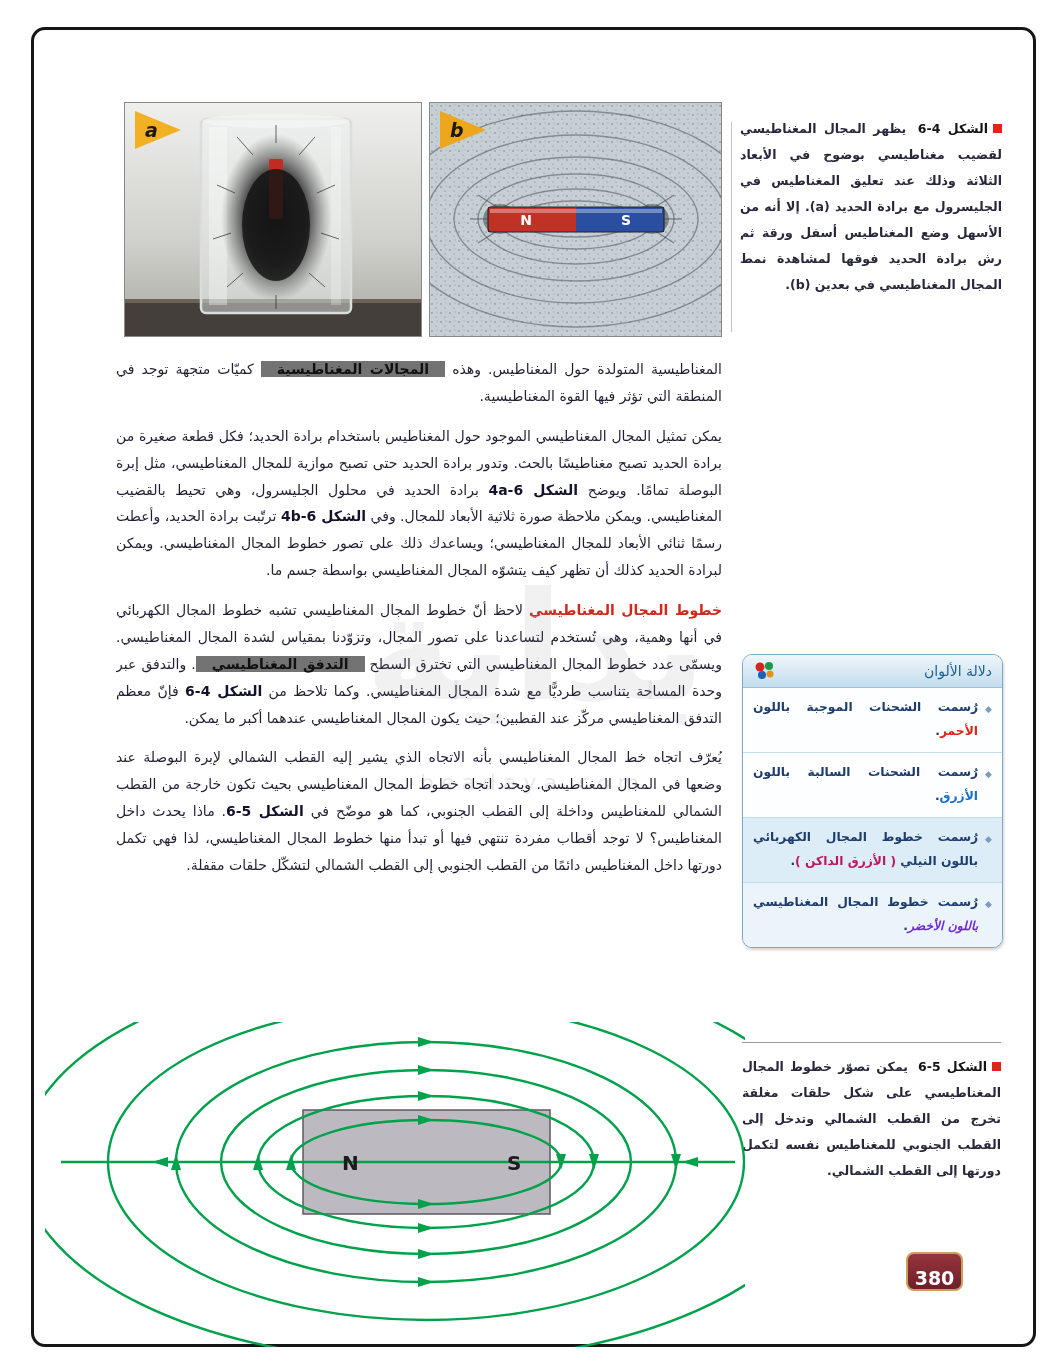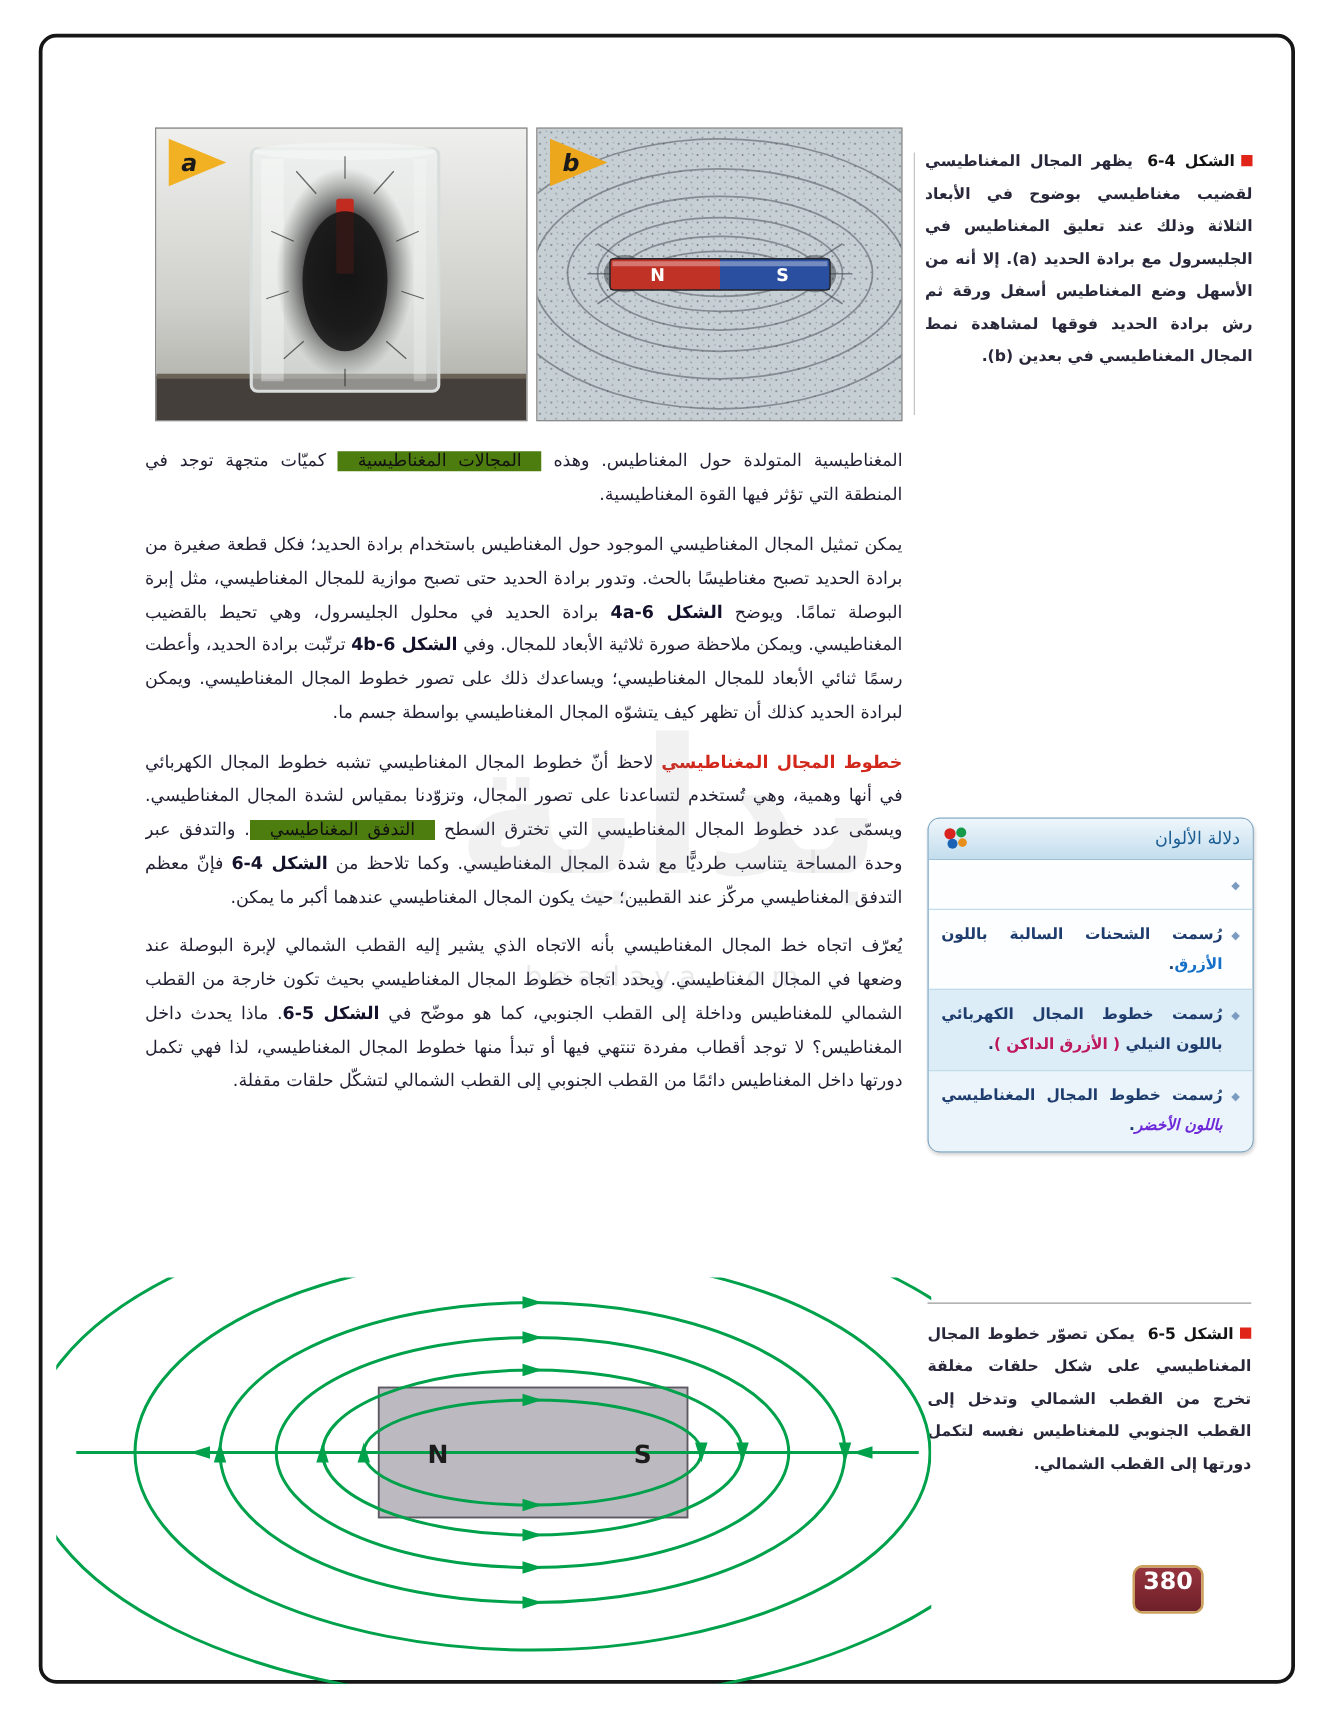--- a/index.html
+++ b/index.html
@@ -10,33 +10,33 @@
   #photoB{left:429px;top:102px;width:291px;height:233px;}
   .vrule{position:absolute;left:731px;top:122px;width:1px;height:210px;background:#c4c4c4;}
   .fig-caption{position:absolute;direction:rtl;text-align:justify;color:#29283a;font-size:12.5px;line-height:2.08;font-weight:700;}
   #fig4cap{left:740px;top:116px;width:262px;}
   #fig5cap{left:742px;top:1054px;width:259px;}
   .cap-rule{position:absolute;left:742px;top:1042px;width:259px;height:1px;background:#9a9a9a;}
   .red-sq{display:inline-block;width:9px;height:9px;background:#e02418;margin-left:5px;}
   .cap-title{color:#141414;margin-left:4px;}
   .body-col{position:absolute;left:116px;top:356px;width:606px;height:676px;overflow:hidden;direction:rtl;text-align:justify;font-size:14px;line-height:1.92;color:#221f33;}
   .body-col p{margin:0 0 13px 0;}
-  .hl{background:#4d7c0f;font-weight:400;color:#111;padding:0 16px;}
+  .hl{background:#737373;font-weight:700;color:#111;padding:0 16px;}
   .redhead{color:#d2281c;font-weight:700;}
   .figref{font-weight:700;color:#14122a;margin-top:40px;}
   .legend{position:absolute;left:742px;top:654px;width:259px;border:1.5px solid #7fa8c4;border-radius:10px;background:#fdfeff;overflow:hidden;box-shadow:1px 2px 3px rgba(0,0,0,.18);}
   .legend-header{display:flex;align-items:center;justify-content:space-between;direction:rtl;background:linear-gradient(180deg,#eef6fb,#c3dded);padding:5px 10px;border-bottom:1px solid #9fc2d8;}
   .legend-title{color:#1b5e93;font-weight:400;font-size:14px;}
   .legend-item{direction:rtl;display:flex;gap:7px;padding:8px 10px;font-size:12.3px;line-height:1.95;color:#1e3c6d;font-weight:700;text-align:justify;}
   .legend-item + .legend-item{border-top:1px solid #c3dcea;}
   .legend-item.tint1{background:#ddedf7;}
   .legend-item.tint2{background:#eaf4fa;}
   .bullet{color:#7b9cc0;font-size:9px;padding-top:5px;}
   .diagram{position:absolute;left:45px;top:1022px;}
-  .badge{position:absolute;left:906px;top:1252px;width:57px;height:39px;background:linear-gradient(180deg,#96343e,#6e1f29);border:2px solid #caa05c;border-radius:8px;color:#fff;font-weight:700;font-size:19px;display:flex;align-items:flex-start;justify-content:center;box-sizing:border-box;}
+  .badge{position:absolute;left:906px;top:1252px;width:57px;height:39px;background:linear-gradient(180deg,#96343e,#6e1f29);border:2px solid #caa05c;border-radius:8px;color:#fff;font-weight:700;font-size:19px;display:flex;align-items:flex-end;justify-content:center;box-sizing:border-box;}
   .wm1{position:absolute;left:340px;top:560px;font-size:150px;font-weight:700;color:rgba(120,120,128,0.10);pointer-events:none;direction:rtl;margin-left:25px;}
   .wm2{position:absolute;left:420px;top:770px;font-size:22px;letter-spacing:7px;color:rgba(120,120,128,0.16);pointer-events:none;}
 </style>
 </head>
 <body>
 
 <div class="page">
   <div class="frame"></div>
 
   <div class="photo" id="photoA">
@@ -139,20 +139,21 @@
       <span class="legend-title">دلالة الألوان</span>
       <svg width="24" height="22">
         <circle cx="7" cy="7" r="4.5" fill="#d8231f"></circle>
         <circle cx="16" cy="6" r="4" fill="#159a4a"></circle>
         <circle cx="9" cy="15" r="4" fill="#1b62b5"></circle>
         <circle cx="17" cy="14" r="3.5" fill="#e88f1a"></circle>
       </svg>
     </div>
     <div class="legend-item">
       <span class="bullet">◆</span>
+      <span><span>رُسمت الشحنات الموجبة باللون </span><span style="color: rgb(224, 36, 24);">الأحمر</span><span>.</span></span>
     </div>
     <div class="legend-item">
       <span class="bullet">◆</span>
       <span><span>رُسمت الشحنات السالبة باللون </span><span style="color: rgb(21, 112, 200);">الأزرق</span><span>.</span></span>
     </div>
     <div class="legend-item tint1">
       <span class="bullet">◆</span>
       <span><span>رُسمت خطوط المجال الكهربائي باللون النيلي </span><span style="color: #be185d;">( الأزرق الداكن )</span><span>.</span></span>
     </div>
     <div class="legend-item tint2">

